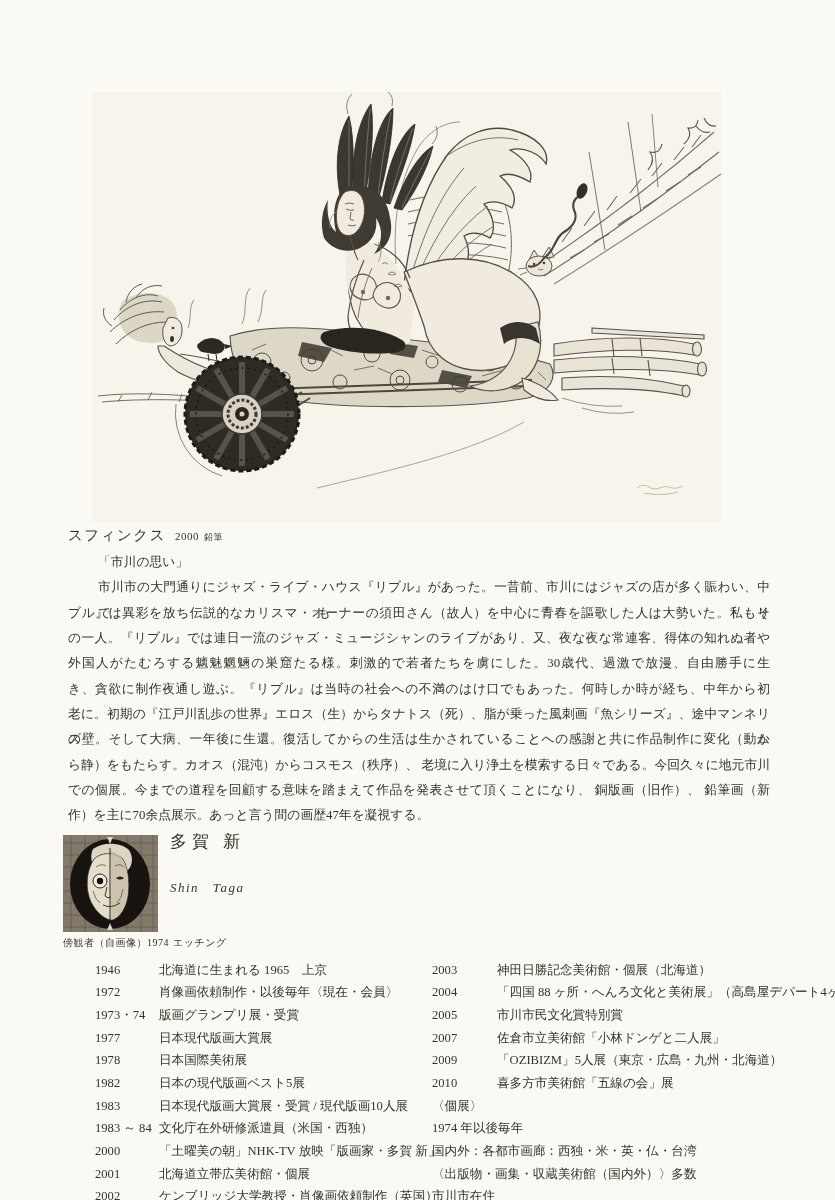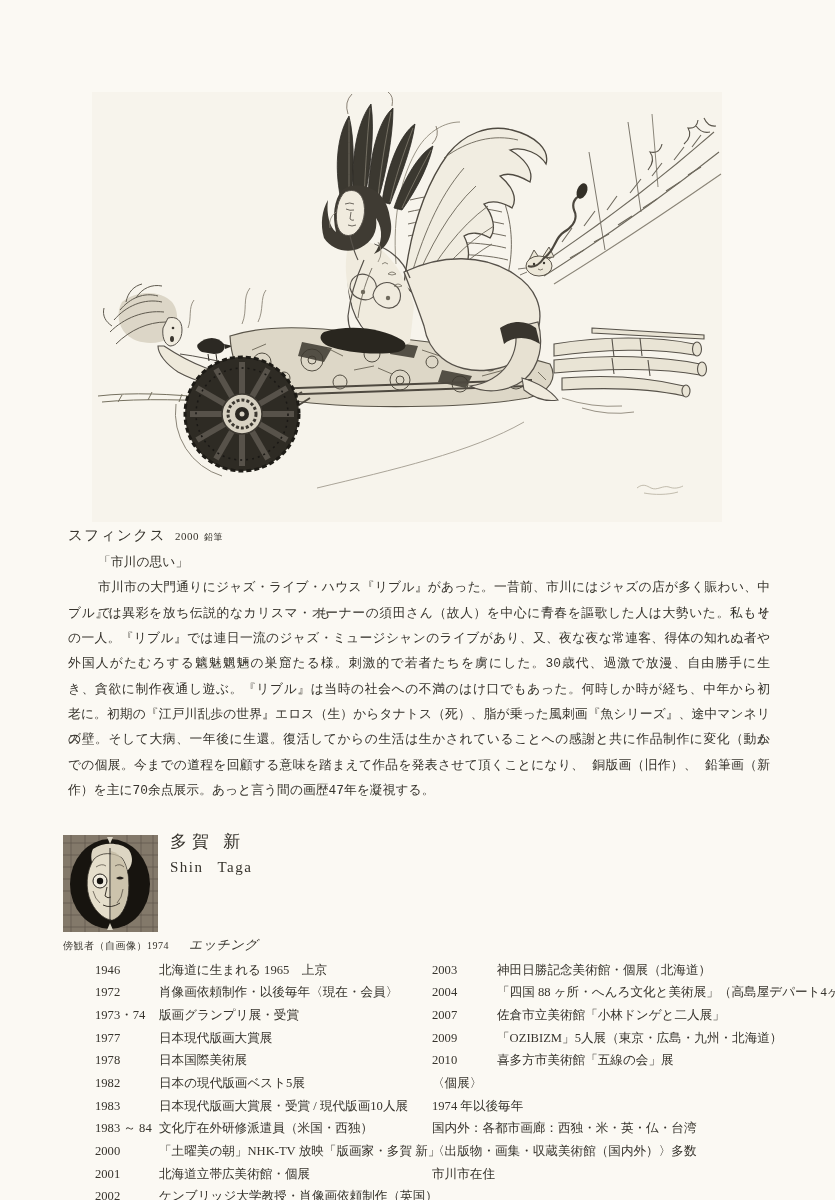--- a/index.html
+++ b/index.html
@@ -8,32 +8,32 @@
     background:#fbf9f3;color:#36332c;
     font-family:"Liberation Serif","DejaVu Serif",serif;
   }
   
   .artwork{position:absolute;left:92px;top:92px;width:630px;height:430px;}
   .artwork svg{display:block;width:100%;height:100%;}
   .art-caption{position:absolute;left:68px;top:526px;font-size:14.5px;letter-spacing:1.5px;white-space:nowrap;}
   .art-caption .year{font-size:11px;letter-spacing:.5px;margin-left:9px;}
   .art-caption .medium{font-size:9px;letter-spacing:.5px;margin-left:5px;}
   
-  .essay{position:absolute;left:68px;top:550px;width:702px;font-size:12.8px;line-height:25.35px;font-family:Liberation Mono, monospace;}
+  .essay{position:absolute;left:68px;top:550px;width:702px;font-size:12.8px;line-height:25.35px;}
   .essay .line{height:25.35px;white-space:nowrap;}
   .essay .just{white-space:normal;text-align:justify;text-align-last:justify;text-justify:inter-character;}
   .essay .indent{padding-left:30px;}
   
   .portrait{position:absolute;left:63px;top:835px;width:95px;height:97px;}
   .portrait svg{display:block;width:100%;height:100%;}
   .portrait-caption{position:absolute;left:63px;top:936px;font-size:10px;letter-spacing:.5px;white-space:nowrap;}
-  .portrait-caption .medium{font-size:13px;margin-left:20px;font-style:italic;}
+  .portrait-caption .medium{font-size:10px;margin-left:4px;}
   .artist-names{position:absolute;left:170px;top:830px;}
   .name-ja{font-size:17px;letter-spacing:5px;}
-  .name-en{font-size:15px;margin-top:6px;letter-spacing:1.5px;word-spacing:9px;}
+  .name-en{font-size:13px;margin-top:27px;letter-spacing:1.5px;word-spacing:9px;font-style:italic;}
   
   .chronology{position:absolute;left:0;top:959px;width:835px;font-size:12.6px;}
   .col{position:absolute;top:0;}
   .col-left{left:95px;width:335px;}
   .col-right{left:432px;width:402px;}
   .crow{height:22.65px;display:flex;align-items:center;white-space:nowrap;}
   .crow .year{flex:none;width:64px;}
   .col-right .crow .year{width:65px;}
   .crow .year:empty{display:none;}
 </style>
@@ -246,20 +246,21 @@
 
   <div class="essay">
     <div class="line indent">「市川の思い」</div>
     <div class="line just indent">市川市の大門通りにジャズ・ライブ・ハウス『リブル』があった。一昔前、市川にはジャズの店が多く賑わい、中でも『リ</div>
     <div class="line just">ブル』は異彩を放ち伝説的なカリスマ・オーナーの須田さん（故人）を中心に青春を謳歌した人は大勢いた。私もそ</div>
     <div class="line just">の一人。『リブル』では連日一流のジャズ・ミュージシャンのライブがあり、又、夜な夜な常連客、得体の知れぬ者や</div>
     <div class="line just">外国人がたむろする魑魅魍魎の巣窟たる様。刺激的で若者たちを虜にした。30歳代、過激で放漫、自由勝手に生</div>
     <div class="line just">き、貪欲に制作夜通し遊ぶ。『リブル』は当時の社会への不満のはけ口でもあった。何時しか時が経ち、中年から初</div>
     <div class="line just">老に。初期の『江戸川乱歩の世界』エロス（生）からタナトス（死）、脂が乗った風刺画『魚シリーズ』、途中マンネリズム</div>
     <div class="line just">の壁。そして大病、一年後に生還。復活してからの生活は生かされていることへの感謝と共に作品制作に変化（動か</div>
+    <div class="line just">ら静）をもたらす。カオス（混沌）からコスモス（秩序）、 老境に入り浄土を模索する日々である。今回久々に地元市川</div>
     <div class="line just">での個展。今までの道程を回顧する意味を踏まえて作品を発表させて頂くことになり、 銅版画（旧作）、 鉛筆画（新</div>
     <div class="line">作）を主に70余点展示。あっと言う間の画歴47年を凝視する。</div>
   </div>
 
   <div class="portrait">
     <svg viewBox="0 0 95 97">
       <rect width="95" height="97" fill="#83796a"></rect>
       <g stroke="#5e564a" stroke-width="0.7">
         <path d="M0,8 H95 M0,20 H95 M0,32 H95 M0,44 H95 M0,56 H95 M0,68 H95 M0,80 H95 M0,92 H95"></path>
         <path d="M8,0 V97 M22,0 V97 M36,0 V97 M64,0 V97 M78,0 V97 M90,0 V97"></path>
@@ -336,20 +337,24 @@
     <div class="col col-right">
       <div class="crow">
           <span class="year">2003</span>
           <span class="event">神田日勝記念美術館・個展（北海道）</span>
         </div>
       <div class="crow">
           <span class="year">2004</span>
           <span class="event">「四国 88 ヶ所・へんろ文化と美術展」（高島屋デパート4ヶ所）</span>
         </div>
       <div class="crow">
+          <span class="year">2005</span>
+          <span class="event">市川市民文化賞特別賞</span>
+        </div>
+      <div class="crow">
           <span class="year">2007</span>
           <span class="event">佐倉市立美術館「小林ドンゲと二人展」</span>
         </div>
       <div class="crow">
           <span class="year">2009</span>
           <span class="event">「OZIBIZM」5人展（東京・広島・九州・北海道）</span>
         </div>
       <div class="crow">
           <span class="year">2010</span>
           <span class="event">喜多方市美術館「五線の会」展</span>

